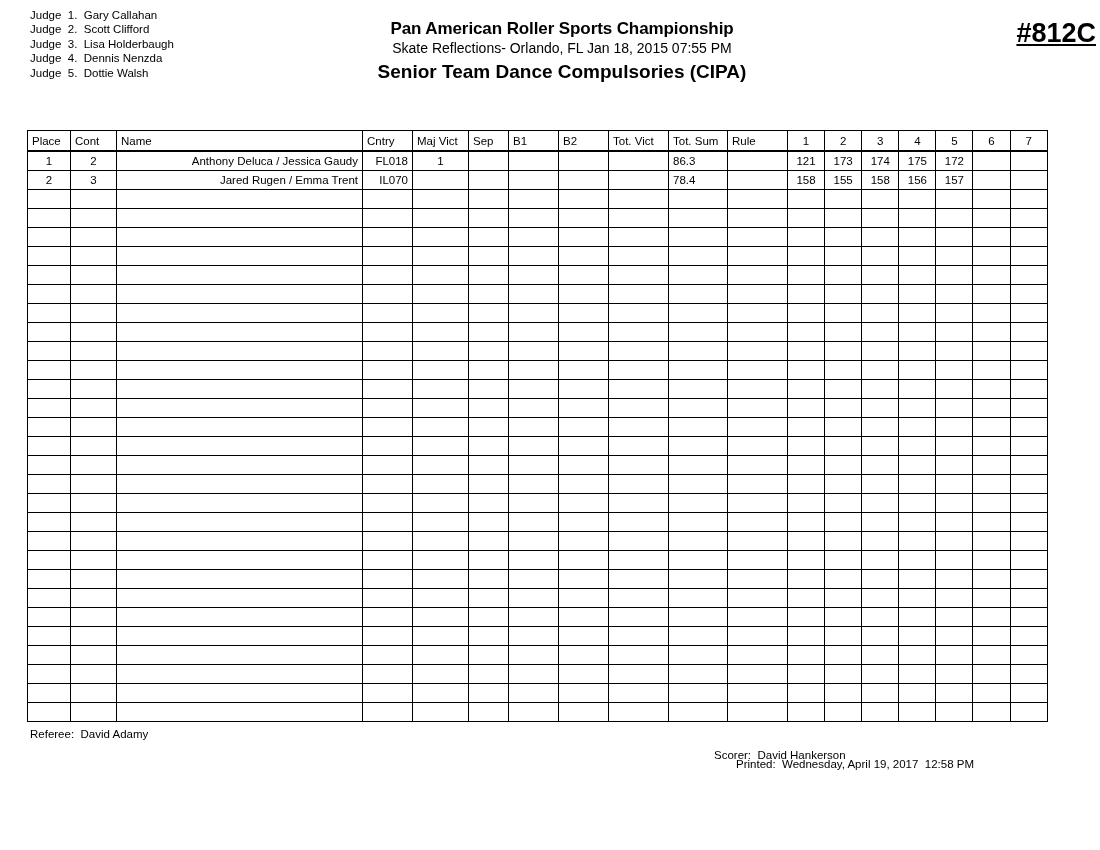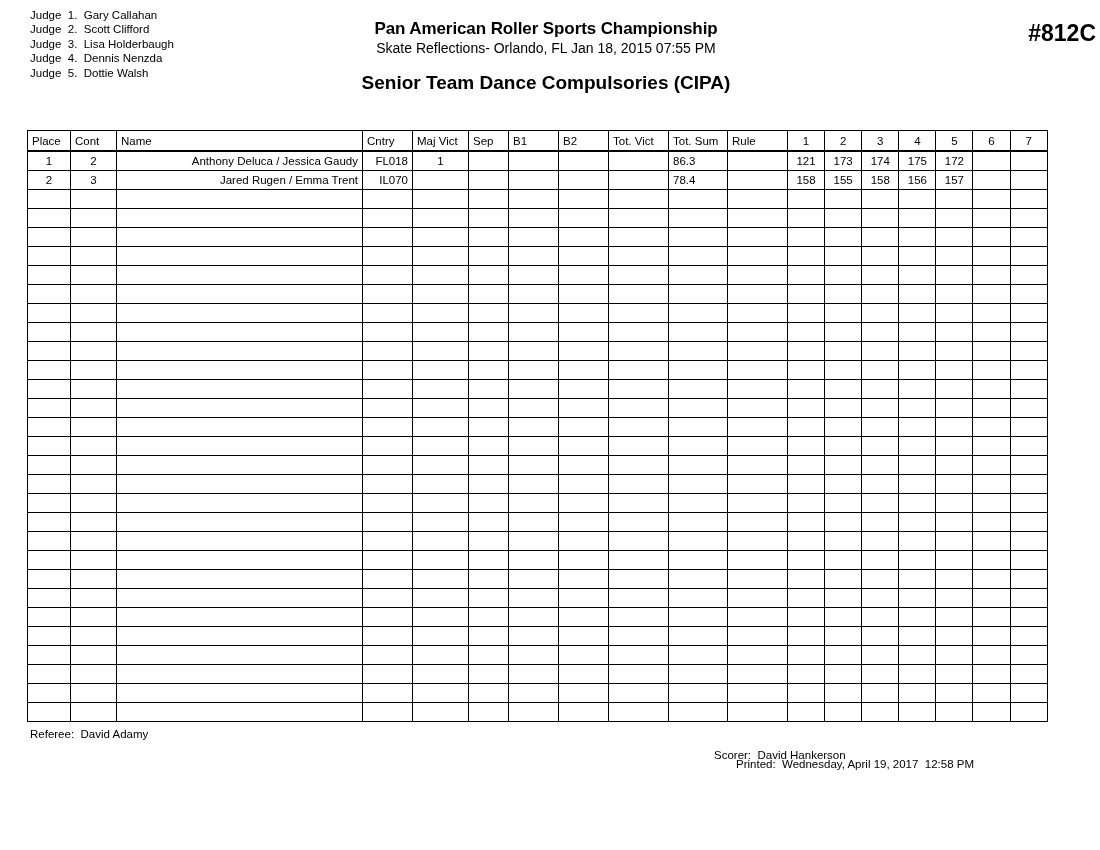--- a/index.html
+++ b/index.html
@@ -27,60 +27,61 @@
   .judge-line {
     white-space: pre;
   }
   .judge-lbl { }
   .judge-num { }
   .judge-name { }
 
   
   #doc-header {
     position: absolute;
-    left: 196px;
+    left: 212px;
     top: 18px;
     width: 700px;
     text-align: center;
   }
   #event-title {
     font-size: 17px;
     font-weight: bold;
     line-height: 21px;
     letter-spacing: -0.1px;
   }
   #event-venue {
     font-size: 14px;
     line-height: 19px;
     font-weight: normal;
   }
   #event-category {
     font-size: 19px;
     font-weight: bold;
     line-height: 25px;
-    margin-top: 12px;
+    margin-top: 1px;
   }
   #report-name {
     font-size: 15px;
     line-height: 22px;
     font-weight: normal;
   }
 
   
   #event-meta {
     position: absolute;
     right: 4px;
     top: 20px;
     width: 240px;
     text-align: right;
   }
   #event-number {
-    font-size: 23px;
+    font-size: 27px;
     font-weight: bold;
     line-height: 26px;
+    text-decoration: underline;
   }
   .req-line {
     font-size: 11.5px;
     line-height: 14.5px;
     white-space: pre;
   }
 
   
   #results-table-wrap {
     position: absolute;

